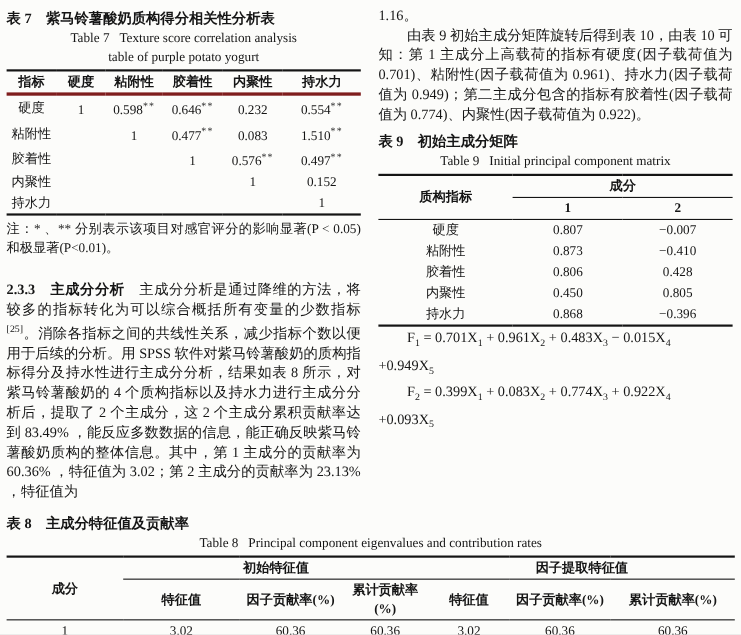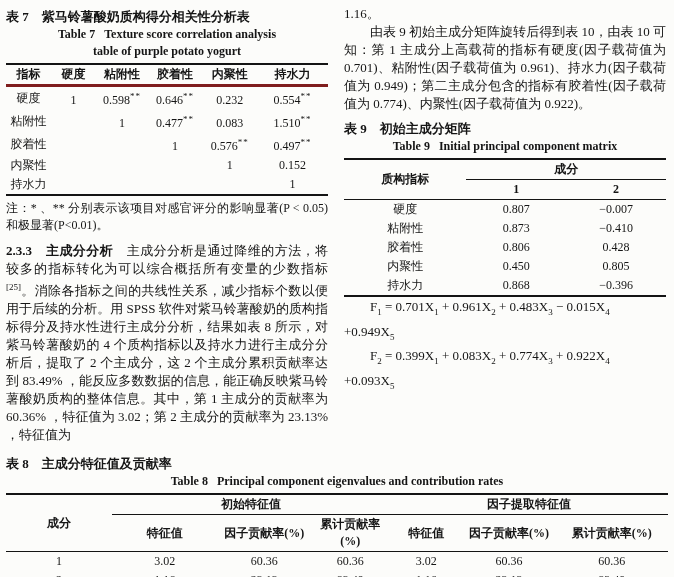--- a/index.html
+++ b/index.html
@@ -6,36 +6,36 @@
   .page {
     width:674px; height:577px; margin:0 auto; box-sizing:border-box;
     background:#fcfcfa; color:#151515; padding:5px 6px;
     font-family:"Liberation Serif","DejaVu Serif",serif;
     overflow:hidden;
   }
   .cols { display:flex; gap:16px; }
   .col { width:322px; }
 
   .tcap-zh { font-weight:bold; font-size:13px; line-height:19px; margin-top:2px; }
-  .tcap-en { text-align:center; font-weight:bold; font-size:12px; line-height:17px; }
+  .tcap-en { text-align:center; font-weight:normal; font-size:12px; line-height:17px; }
 
   table { width:100%; border-collapse:collapse; table-layout:fixed; font-size:12px; }
   .tbl  { border-top:2px solid #141414; border-bottom:2px solid #141414; margin-top:3px; }
   th,td { padding:1px 1px; text-align:center; font-weight:normal; line-height:17px; }
   th.colhead { font-weight:bold; }
   .hdr-sep th { border-bottom:3px solid #7f1d1d; }
   .group-th { font-weight:bold; border-bottom:1px solid #141414; }
   .stub-th  { font-weight:bold; border-bottom:1.5px solid #141414; }
   .sub-row th { font-weight:bold; border-bottom:1.5px solid #141414; }
   sup.star { font-size:9px; letter-spacing:1px; }
   sub { font-size:9px; }
 
   .note { font-size:12px; line-height:17px; text-align:justify; margin-top:4px; }
   .para { font-size:13px; line-height:18px; text-align:justify; margin:0; }
-  .para.mt { margin-top:8px; }
+  .para.mt { margin-top:20px; }
   .indent { text-indent:2em; }
   .sec-head { font-weight:bold; }
   .refsup { font-size:9px; vertical-align:super; }
 
   .fline { font-size:13px; line-height:19px; }
   .f-first { text-indent:2em; }
 
   .bottom { margin-top:10px; }
 </style>
 </head>

